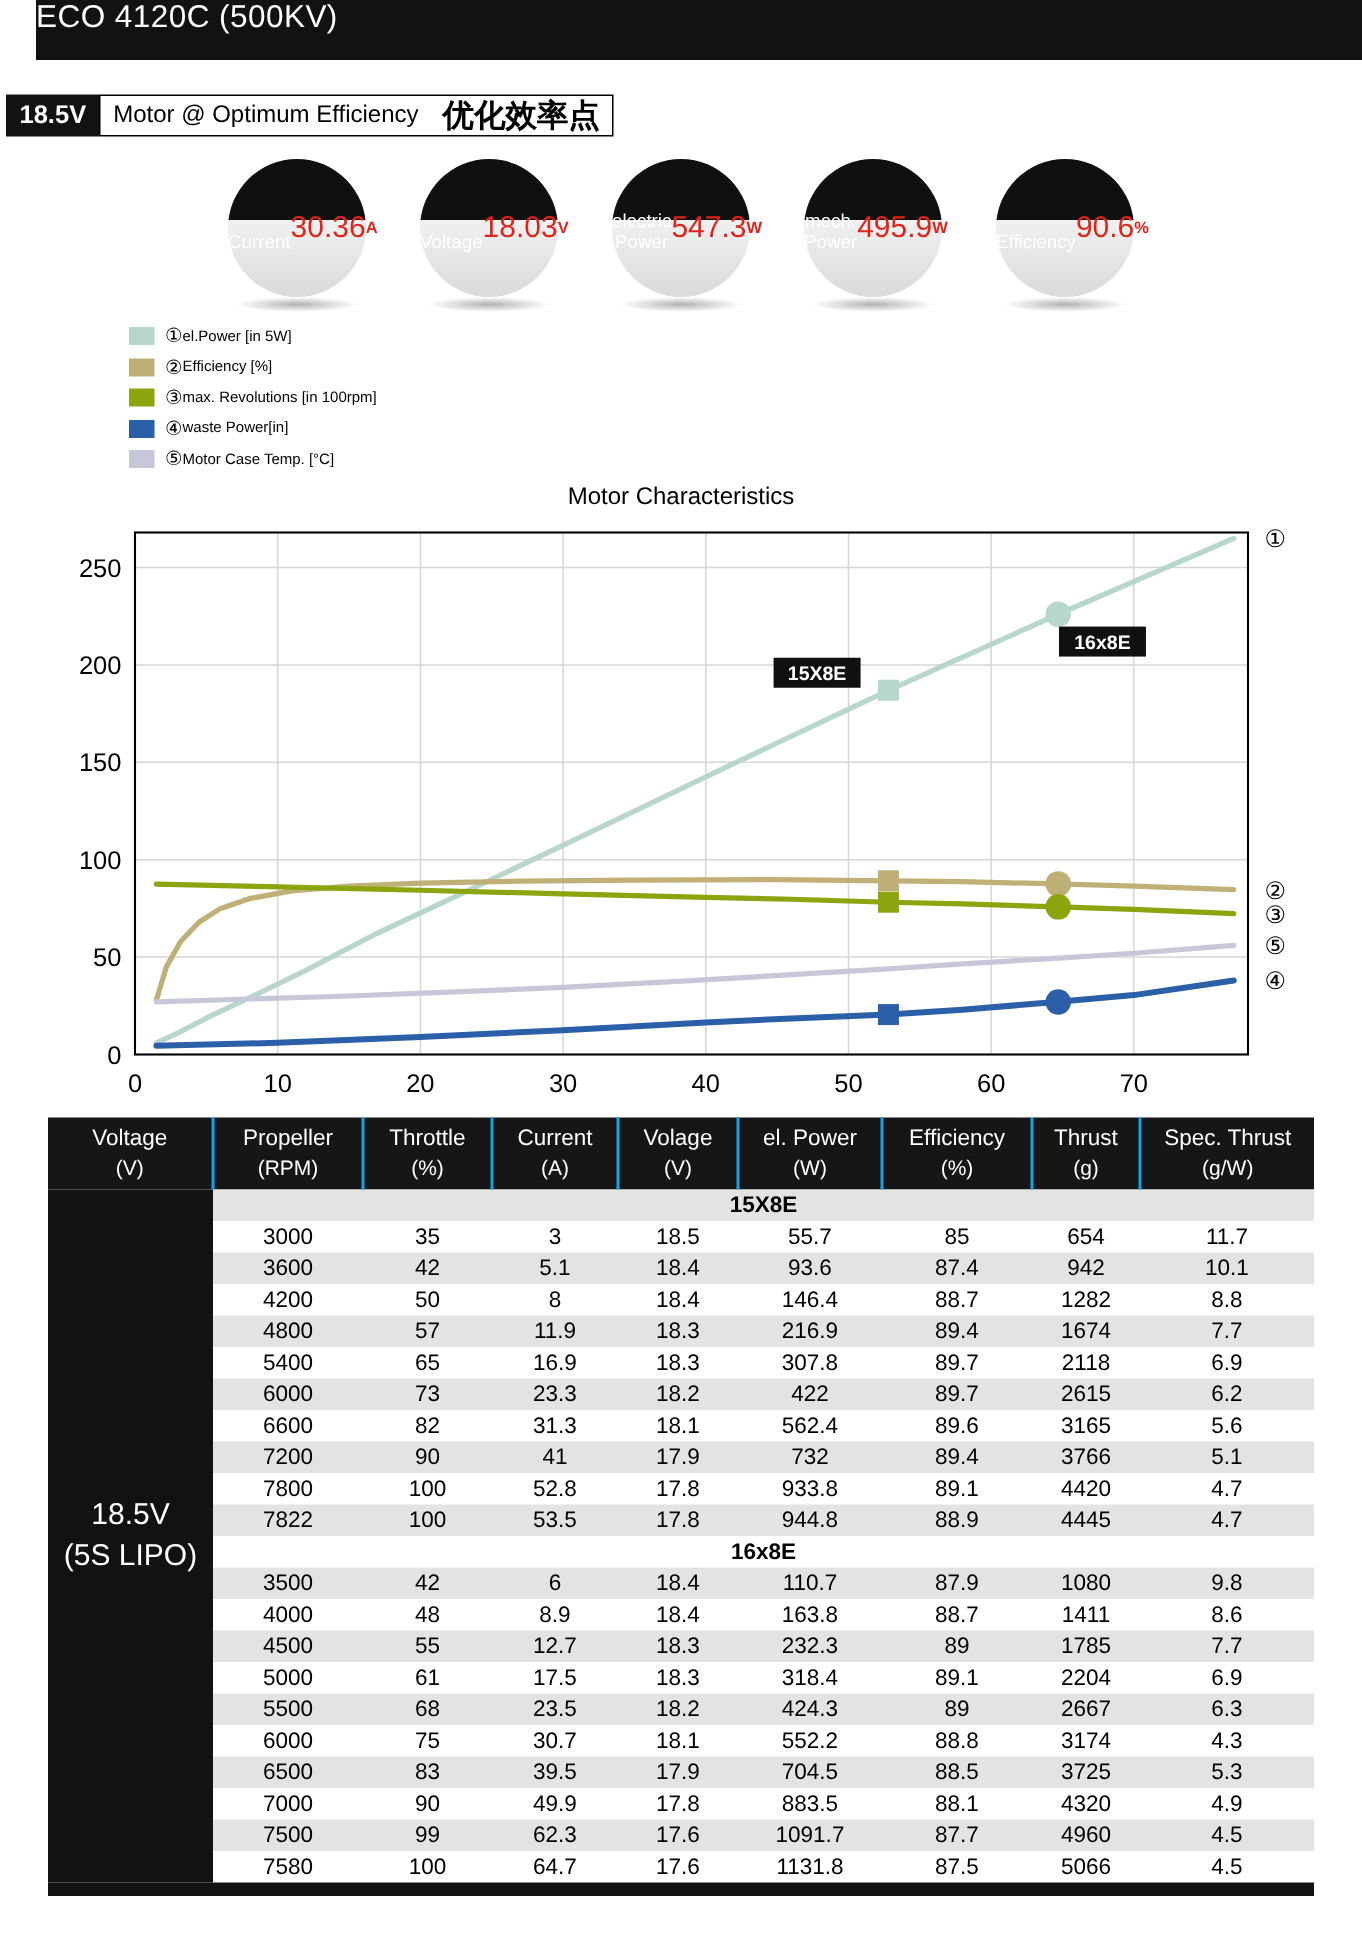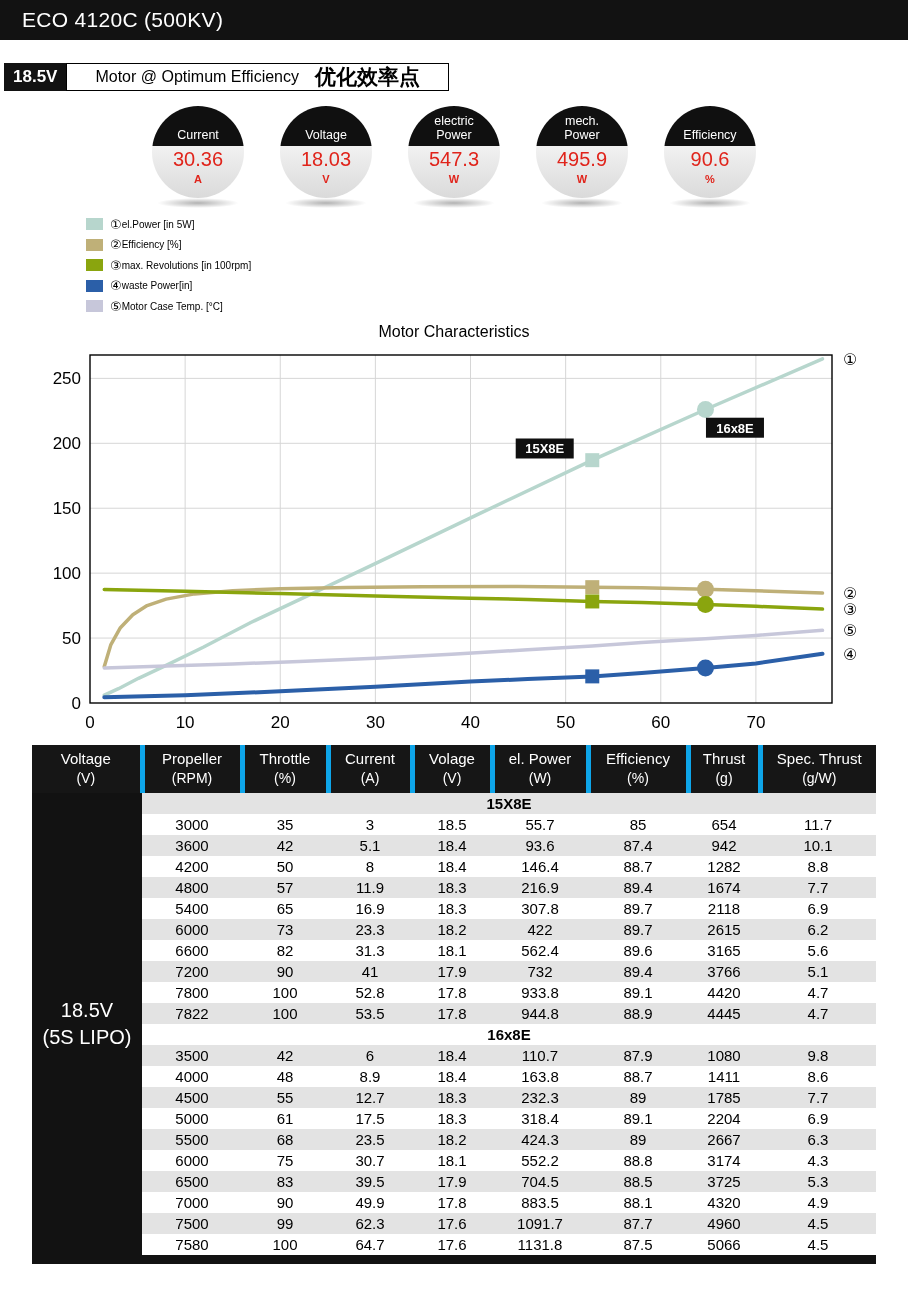--- a/index.html
+++ b/index.html
@@ -4,55 +4,55 @@
 <style>
   * { box-sizing: border-box; }
   html, body { margin: 0; padding: 0; }
   body {
     width: 908px; height: 1297px; overflow: hidden;
     background: #fff; color: #000;
     font-family: "Liberation Sans", "DejaVu Sans", sans-serif;
   }
   :root { --bar-black:#121212; --accent-red:#e0241b; --row-gray:#e3e3e3; --th-bg:#161616; }
 
-  .topbar { background: var(--bar-black); height: 40px; display: flex; align-items: center;
-            padding-left: 22px; color: #fff; font-size: 21px; letter-spacing: .3px; }
+  .topbar { background: var(--bar-black); height: 40px; display: flex; align-items: flex-start;
+            color: #fff; font-size: 21px; letter-spacing: .3px; margin-left: 24px; }
 
   .subheader { display: flex; margin: 23px 0 0 4px; height: 28px; }
   .v-badge { background: var(--bar-black); color: #fff; font-weight: bold; font-size: 17px;
              display: flex; align-items: center; padding: 0 9px; }
-  .opt-box { border: 1px solid #000; display: flex; align-items: center; gap: 16px; padding: 0 28px; }
+  .opt-box { border: 1px solid #000; display: flex; align-items: center; gap: 16px; padding: 0 8px; }
   .opt-title { font-size: 16px; }
   .opt-cn { font-size: 21px; font-weight: bold; }
 
   .badges { display: flex; justify-content: center; gap: 36px; margin-top: 15px; }
   .badge { width: 92px; }
   .badge-circle { width: 92px; height: 92px; border-radius: 50%;
     background: linear-gradient(to bottom, #101010 0%, #101010 44%, #f1f1f1 44%, #dadada 100%);
-    display: flex; flex-direction: column; align-items: center; }
+    display: flex; align-items: center; }
   .badge-label { color: #fff; font-size: 12.5px; line-height: 13.5px; height: 40px; text-align: center;
     display: flex; flex-direction: column; justify-content: flex-end; padding-bottom: 4px; }
   .badge-value { color: var(--accent-red); font-size: 20px; font-weight: normal; line-height: 27px; }
   .badge-unit { color: var(--accent-red); font-size: 11px; font-weight: bold; line-height: 12px; }
   .badge-shadow { height: 10px; margin: 0 5px;
     background: radial-gradient(ellipse at center, rgba(0,0,0,.30) 0%, rgba(0,0,0,0) 70%); }
 
   .legend { margin: 6px 0 0 86px; }
   .legend-item { display: flex; align-items: center; height: 20.5px; font-size: 13px; }
   .legend-swatch { width: 17px; height: 12px; margin-right: 7px; flex: 0 0 17px; }
   .legend-marker { font-size: 13px; }
   .legend-label { font-size: 10px; }
 
   .chart-title { width: 868px; margin: 6px 0 0 20px; text-align: center; font-size: 16px; }
   svg.chart { display: block; margin-left: 20px; font-family: inherit; }
   .x-label { width: 868px; margin: 2px 0 0 20px; text-align: center; text-indent: 50px; font-size: 16px; }
 
   .data-table { margin: 6px 0 0 32px; width: 844px; border-collapse: collapse; table-layout: fixed; }
   .data-table thead th { background: var(--th-bg); color: #fff; font-weight: normal; padding: 5px 0 7px; }
-  .data-table th + th { border-left: 5px solid #0ea5e9; margin-left: 22px; }
+  .data-table th + th { border-left: 2px solid #0ea5e9; margin-left: 22px; }
   .th-name { font-size: 15px; line-height: 18px; }
   .th-unit { font-size: 14px; line-height: 16px; margin-top: 2px; }
   .data-table tbody td { text-align: center; font-size: 15px; line-height: 17px; padding: 2px; }
   .cell-gray { background: var(--row-gray); }
   .cell-white { background: #fff; }
   .section-label { font-weight: bold; }
   .voltage-cell { background: var(--bar-black); color: #fff; }
   .voltage-cell div { font-size: 20px; line-height: 27px; text-align: center; }
   .bottom-bar { width: 844px; height: 9px; background: var(--bar-black); margin-left: 32px; }
 </style>

